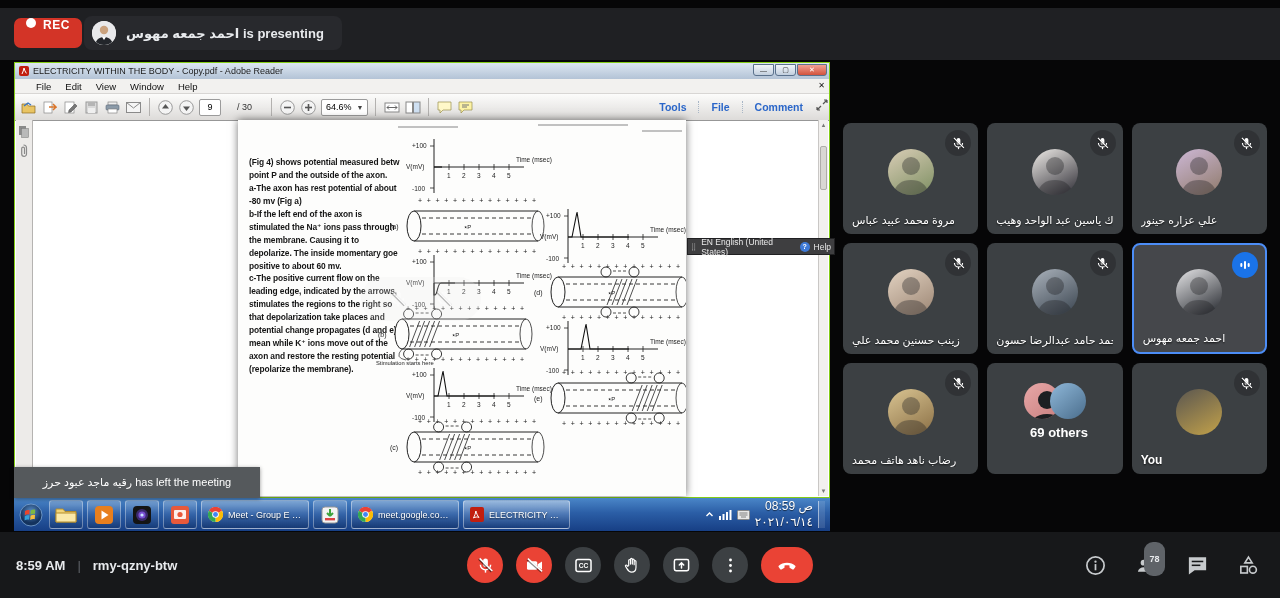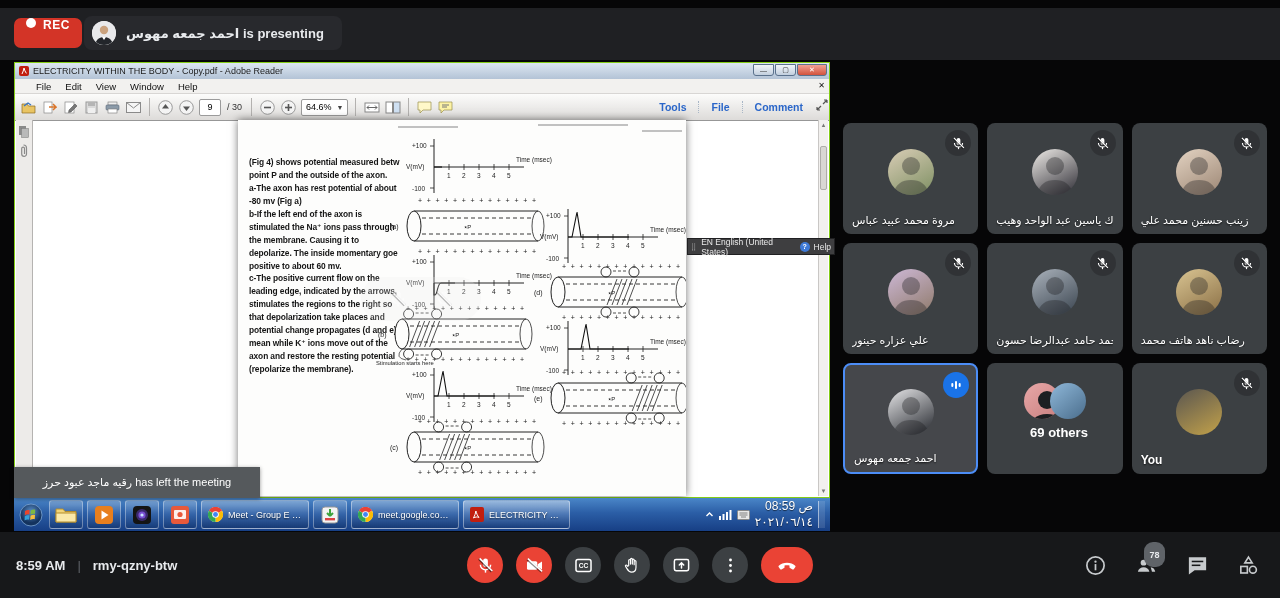--- a/index.html
+++ b/index.html
@@ -28,21 +28,21 @@
   .menubar{height:14px;background:#f2f1ef;display:flex;align-items:center;font-size:9.5px;color:#111;
        padding-left:14px;position:relative;border-bottom:1px solid #d8d6d4}
   .menu-item{padding:0 7px;cursor:default}
   .menubar-x{position:absolute;right:4px;top:2px;font-size:8px;color:#111}
   .toolbar{height:26px;background:linear-gradient(#fcfcfb,#dddbd9);border-bottom:1px solid #979797;
        display:flex;align-items:center;padding:0 5px;gap:4px;position:relative}
   .tb-sep{width:1px;height:18px;background:#b3b1af;margin:0 3px}
   .tb-icon{width:17px;height:17px;display:flex;align-items:center;justify-content:center}
   .pagebox{width:20px;height:15px;border:1px solid #9b9b9b;background:#fff;font-size:9px;display:flex;
        align-items:center;justify-content:center;border-radius:2px}
-  .pagetotal{font-size:9px;color:#333;margin:0 2px}
+  .pagetotal{font-size:9px;color:#333;margin:0 12px}
   .zoombox{height:15px;border:1px solid #9b9b9b;background:#fff;font-size:9px;display:flex;align-items:center;
        padding:0 4px;border-radius:2px;gap:5px}
   .zoom-caret{font-size:7px;color:#444}
   .tb-right{position:absolute;right:14px;top:0;height:26px;display:flex;align-items:center}
   .tb-right-btn{color:#2a66c9;font-size:10.5px;font-weight:bold;padding:0 12px;border-left:1px dotted #a8b6c6}
   .tb-right-btn:first-child{border-left:none}
   .tb-expand{position:absolute;right:1px;top:5px}
   .sidebar{position:absolute;left:1px;top:57px;bottom:1px;width:16px;background:#edebe9;border-right:1px solid #b5b3b1}
   .sb-ic{margin:6px auto;width:10px}
   .page{position:absolute;left:223px;top:57px;width:448px;bottom:1px;background:#fdfdfc;
@@ -100,21 +100,21 @@
   
   .bottombar{position:absolute;left:0;top:532px;width:1280px;height:66px;background:#17181a}
   .meet-info{position:absolute;left:16px;top:0;height:66px;display:flex;align-items:center;color:#e8eaed;font-size:13px;font-weight:600}
   .meet-info .div{color:#5f6368;margin:0 12px;font-weight:400}
   .controls{position:absolute;left:50%;top:15px;transform:translateX(-50%);display:flex;align-items:center;gap:13px}
   .ctl{width:36px;height:36px;border-radius:50%;background:#3c4043;display:flex;align-items:center;justify-content:center}
   .ctl.red{background:#ea4335}
   .ctl.end{width:52px;border-radius:18px}
   .right-icons{position:absolute;right:20px;top:0;height:66px;display:flex;align-items:center;gap:27px}
   .ric{position:relative;width:24px;height:24px;display:flex;align-items:center;justify-content:center}
-  .badge{position:absolute;top:-11px;right:-7px;min-width:17px;height:25px;border-radius:9px;background:#5f6368;
+  .badge{position:absolute;top:-11px;right:-7px;min-width:17px;height:34px;border-radius:9px;background:#5f6368;
        color:#e8eaed;font-size:9px;font-weight:bold;display:flex;align-items:center;justify-content:center;padding:0 2px}
 </style>
 </head>
 <body>
 
 <div class="topbar">
   <div class="rec">
     <span class="rec-dot"></span>
     <span class="rec-label">REC</span>
   </div>
@@ -728,97 +728,97 @@
     <div class="tile">
       <span class="tile-badge">
         <svg width="15" height="15" viewBox="0 0 24 24">
           <rect x="9" y="3" width="6" height="11" rx="3" fill="#fff"></rect>
           <path d="M5.5 11a6.5 6.5 0 0 0 13 0" stroke="#fff" stroke-width="1.8" fill="none"></path>
           <line x1="12" y1="17.5" x2="12" y2="21" stroke="#fff" stroke-width="1.8"></line>
           <line x1="4" y1="3.6" x2="20" y2="19.6" stroke="rgba(0,0,0,.55)" stroke-width="3.4"></line>
           <line x1="4.6" y1="3" x2="20.6" y2="19" stroke="#fff" stroke-width="2"></line>
         </svg>
       </span>
-      <span class="avatar" style="background:linear-gradient(150deg,#e3d3c2,#9c8674)">
+      <span class="avatar" style="background:linear-gradient(150deg,#cdb8d6,#8f7a6a)">
         <svg class="sil" viewBox="0 0 46 46" width="46" height="46">
           <circle cx="23" cy="17" r="9" fill="#1d1f22"></circle>
           <path d="M5 46c2-11 9-15 18-15s16 4 18 15z" fill="#1d1f22"></path>
         </svg>
       </span>
-      <span class="tile-name">زينب حسنين محمد علي</span>
+      <span class="tile-name">علي عزاره حينور</span>
     </div>
     <div class="tile">
       <span class="tile-badge">
         <svg width="15" height="15" viewBox="0 0 24 24">
           <rect x="9" y="3" width="6" height="11" rx="3" fill="#fff"></rect>
           <path d="M5.5 11a6.5 6.5 0 0 0 13 0" stroke="#fff" stroke-width="1.8" fill="none"></path>
           <line x1="12" y1="17.5" x2="12" y2="21" stroke="#fff" stroke-width="1.8"></line>
           <line x1="4" y1="3.6" x2="20" y2="19.6" stroke="rgba(0,0,0,.55)" stroke-width="3.4"></line>
           <line x1="4.6" y1="3" x2="20.6" y2="19" stroke="#fff" stroke-width="2"></line>
         </svg>
       </span>
-      <span class="avatar" style="background:linear-gradient(150deg,#cdb8d6,#8f7a6a)">
+      <span class="avatar" style="background:linear-gradient(150deg,#e3d3c2,#9c8674)">
         <svg class="sil" viewBox="0 0 46 46" width="46" height="46">
           <circle cx="23" cy="17" r="9" fill="#1d1f22"></circle>
           <path d="M5 46c2-11 9-15 18-15s16 4 18 15z" fill="#1d1f22"></path>
         </svg>
       </span>
-      <span class="tile-name">علي عزاره حينور</span>
+      <span class="tile-name">زينب حسنين محمد علي</span>
     </div>
     <div class="tile">
       <span class="tile-badge">
         <svg width="15" height="15" viewBox="0 0 24 24">
           <rect x="9" y="3" width="6" height="11" rx="3" fill="#fff"></rect>
           <path d="M5.5 11a6.5 6.5 0 0 0 13 0" stroke="#fff" stroke-width="1.8" fill="none"></path>
           <line x1="12" y1="17.5" x2="12" y2="21" stroke="#fff" stroke-width="1.8"></line>
           <line x1="4" y1="3.6" x2="20" y2="19.6" stroke="rgba(0,0,0,.55)" stroke-width="3.4"></line>
           <line x1="4.6" y1="3" x2="20.6" y2="19" stroke="#fff" stroke-width="2"></line>
         </svg>
       </span>
       <span class="avatar" style="background:linear-gradient(150deg,#aab2bb,#3a444f)">
         <svg class="sil" viewBox="0 0 46 46" width="46" height="46">
           <circle cx="23" cy="17" r="9" fill="#1d1f22"></circle>
           <path d="M5 46c2-11 9-15 18-15s16 4 18 15z" fill="#1d1f22"></path>
         </svg>
       </span>
       <span class="tile-name">أحمد حامد عبدالرضا حسون</span>
     </div>
+    <div class="tile active">
+      <span class="tile-badge speaking">
+        <svg width="16" height="16" viewBox="0 0 24 24">
+          <rect x="5" y="9" width="3" height="6" rx="1.5" fill="#fff"></rect>
+          <rect x="10.5" y="6" width="3" height="12" rx="1.5" fill="#fff"></rect>
+          <rect x="16" y="9" width="3" height="6" rx="1.5" fill="#fff"></rect>
+        </svg>
+      </span>
+      <span class="avatar" style="background:linear-gradient(150deg,#e6e6e8,#23262c)">
+        <svg class="sil" viewBox="0 0 46 46" width="46" height="46">
+          <circle cx="23" cy="17" r="9" fill="#1d1f22"></circle>
+          <path d="M5 46c2-11 9-15 18-15s16 4 18 15z" fill="#1d1f22"></path>
+        </svg>
+      </span>
+      <span class="tile-name">احمد جمعه مهوس</span>
+    </div>
     <div class="tile">
       <span class="tile-badge">
         <svg width="15" height="15" viewBox="0 0 24 24">
           <rect x="9" y="3" width="6" height="11" rx="3" fill="#fff"></rect>
           <path d="M5.5 11a6.5 6.5 0 0 0 13 0" stroke="#fff" stroke-width="1.8" fill="none"></path>
           <line x1="12" y1="17.5" x2="12" y2="21" stroke="#fff" stroke-width="1.8"></line>
           <line x1="4" y1="3.6" x2="20" y2="19.6" stroke="rgba(0,0,0,.55)" stroke-width="3.4"></line>
           <line x1="4.6" y1="3" x2="20.6" y2="19" stroke="#fff" stroke-width="2"></line>
         </svg>
       </span>
       <span class="avatar" style="background:linear-gradient(150deg,#d9c492,#8a6f45)">
         <svg class="sil" viewBox="0 0 46 46" width="46" height="46">
           <circle cx="23" cy="17" r="9" fill="#1d1f22"></circle>
           <path d="M5 46c2-11 9-15 18-15s16 4 18 15z" fill="#1d1f22"></path>
         </svg>
       </span>
       <span class="tile-name">رضاب ناهد هاتف محمد</span>
-    </div>
-    <div class="tile active">
-      <span class="tile-badge speaking">
-        <svg width="16" height="16" viewBox="0 0 24 24">
-          <rect x="5" y="9" width="3" height="6" rx="1.5" fill="#fff"></rect>
-          <rect x="10.5" y="6" width="3" height="12" rx="1.5" fill="#fff"></rect>
-          <rect x="16" y="9" width="3" height="6" rx="1.5" fill="#fff"></rect>
-        </svg>
-      </span>
-      <span class="avatar" style="background:linear-gradient(150deg,#e6e6e8,#23262c)">
-        <svg class="sil" viewBox="0 0 46 46" width="46" height="46">
-          <circle cx="23" cy="17" r="9" fill="#1d1f22"></circle>
-          <path d="M5 46c2-11 9-15 18-15s16 4 18 15z" fill="#1d1f22"></path>
-        </svg>
-      </span>
-      <span class="tile-name">احمد جمعه مهوس</span>
     </div>
     <div class="tile">
       <span class="others-wrap">
       <span class="av2" style="background:linear-gradient(140deg,#e8a8a8,#c97f7f)">
           <svg class="sil" viewBox="0 0 46 46" width="46" height="46">
             <circle cx="23" cy="17" r="9" fill="#1d1f22"></circle>
             <path d="M5 46c2-11 9-15 18-15s16 4 18 15z" fill="#1d1f22"></path>
           </svg>
         </span>
       <span class="av2" style="background:linear-gradient(140deg,#8fb8d9,#4a6d8c)"></span>

